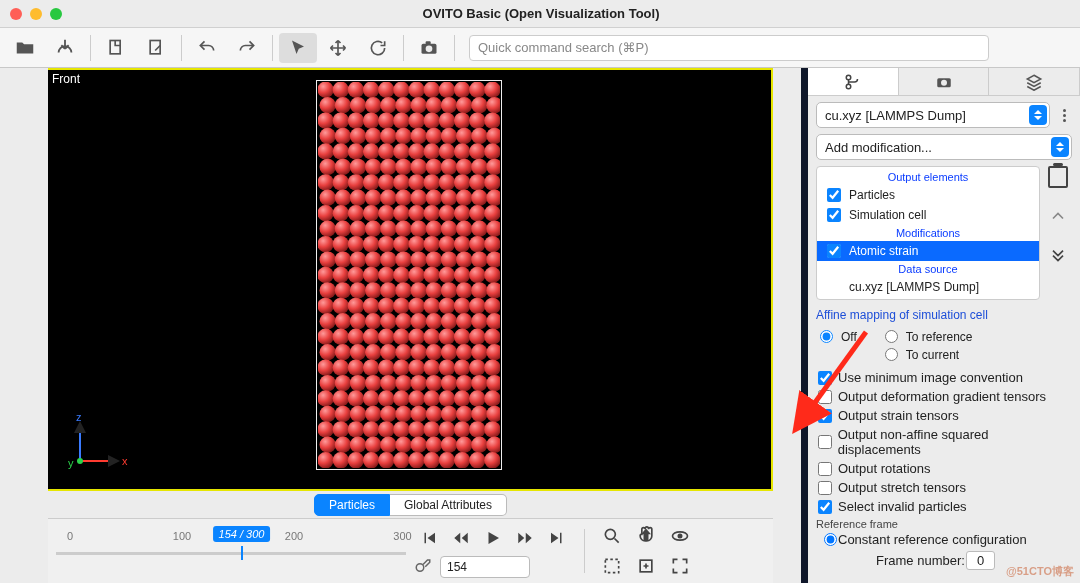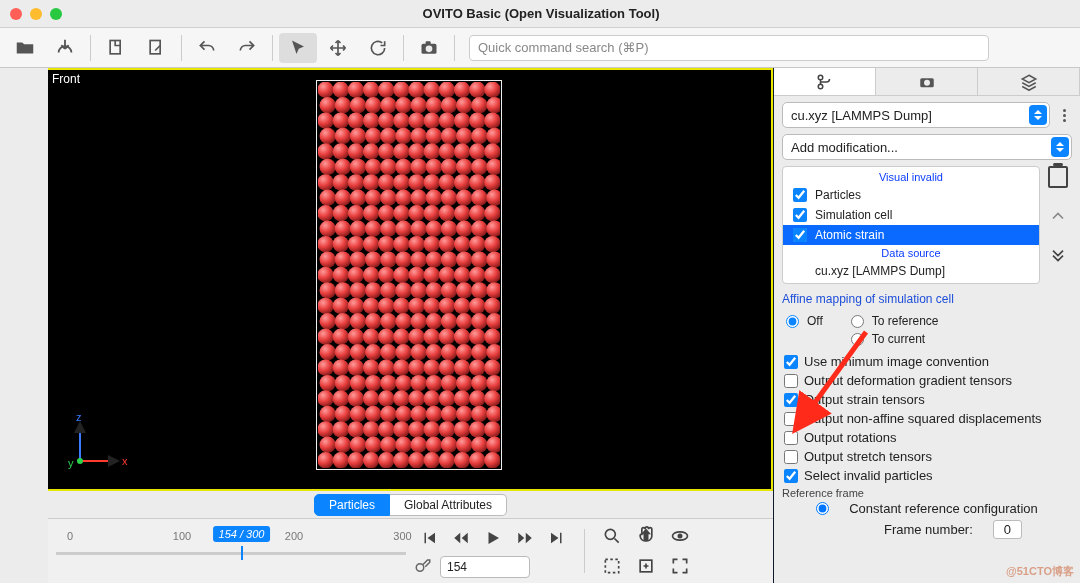--- a/index.html
+++ b/index.html
@@ -40,21 +40,21 @@
 .tl-scale { width: 350px; height: 50px; position: relative; }
 .tl-scale .ruler { position: absolute; left: 0; right: 0; top: 26px; height: 3px; background: #ccc; }
 .tl-scale .tick { position: absolute; top: 4px; font-size: 11px; color: #777; transform: translateX(-50%); }
 .tl-scale .marker { position: absolute; top: 0; background: #0a84ff; color: #fff; font-size: 11px; padding: 2px 6px; border-radius: 3px; transform: translateX(-50%); font-style: italic; }
 .tl-scale .markpos { position: absolute; top: 20px; width: 2px; height: 14px; background: #0a84ff; transform: translateX(-50%); }
 .pbtn { width: 30px; height: 28px; display: flex; align-items: center; justify-content: center; color: #444; }
 .spin-row { display: flex; align-items: center; gap: 6px; margin-top: 2px; }
 .spin { width: 90px; height: 22px; border: 1px solid #bbb; border-radius: 4px; background: #fff; display: flex; align-items: center; padding: 0 6px; font-size: 12px; }
 .key-ic { width: 20px; height: 20px; color: #666; }
 
-.sidepanel { flex: 1; background: #ececec; border-left: 1px solid #0f172a; display: flex; flex-direction: column; overflow: hidden; }
+.sidepanel { flex: 1; background: #ececec; border-left: 7px solid #0f172a; display: flex; flex-direction: column; overflow: hidden; margin-left: 28px; }
 .sp-tabs { height: 28px; display: flex; border-bottom: 1px solid #ccc; }
 .sp-tab { flex: 1; display: flex; align-items: center; justify-content: center; color: #555; border-right: 1px solid #ccc; }
 .sp-tab.active { background: #fff; }
 .sp-row { padding: 6px 8px; display: flex; align-items: center; gap: 6px; }
 .sp-select { flex: 1; height: 26px; background: #fff; border: 1px solid #bbb; border-radius: 5px; display: flex; align-items: center; padding: 0 8px; font-size: 13px; position: relative; }
 .sp-select .arrows { position: absolute; right: 2px; top: 2px; bottom: 2px; width: 18px; background: #0a84ff; border-radius: 4px; display: flex; flex-direction: column; align-items: center; justify-content: center; }
 .sp-select .arrows::before { content: ""; border: 4px solid transparent; border-bottom-color: #fff; margin-bottom: 1px; }
 .sp-select .arrows::after { content: ""; border: 4px solid transparent; border-top-color: #fff; margin-top: 1px; }
 .menu-ic { width: 16px; height: 16px; color: #555; display: flex; flex-direction: column; gap: 2px; align-items: center; justify-content: center; }
 .menu-ic span { width: 3px; height: 3px; background: #555; border-radius: 50%; }
@@ -65,26 +65,26 @@
 .pl-item { display: flex; align-items: center; gap: 8px; padding: 3px 10px; }
 .pl-item.sel { background: #0a6aff; color: #fff; }
 .pl-item input[type=checkbox] { accent-color: #0a84ff; width: 14px; height: 14px; }
 .pl-sidebtns { width: 28px; display: flex; flex-direction: column; align-items: center; gap: 18px; color: #666; }
 .trash { width: 20px; height: 22px; border: 2px solid #444; border-radius: 2px; position: relative; }
 .trash::before { content: ""; position: absolute; top: -5px; left: 3px; right: 3px; height: 3px; background: #444; border-radius: 2px; }
 
 .props { margin: 0 8px; background: #ececec; font-size: 12px; }
 .props .pttl { font-size: 12px; color: #1d4ed8; padding: 2px 0; }
 .props .opt-row { display: flex; gap: 28px; padding: 4px 4px; }
-.radio-col label { display: flex; align-items: flex-end; gap: 8px; padding: 2px 0; }
+.radio-col label { display: flex; align-items: flex-start; gap: 8px; padding: 2px 0; }
 .radio-col input { accent-color: #0a84ff; }
 .chk-list label { display: flex; align-items: center; gap: 6px; padding: 2px 2px; font-size: 13px; }
 .chk-list input { accent-color: #0a84ff; width: 14px; height: 14px; }
 .ref-frame { margin-top: 2px; font-size: 11px; color: #444; }
-.rf-row { display: flex; align-items: center; gap: 20px; padding: 2px 8px; font-size: 13px; justify-content: center; }
+.rf-row { display: flex; align-items: center; gap: 1px; padding: 2px 8px; font-size: 13px; }
 
 .arrow-annot { position: absolute; left: 788px; top: 326px; width: 90px; height: 110px; pointer-events: none; z-index: 50; }
 .watermark { position: absolute; right: 6px; bottom: 4px; font-size: 11px; color: #c2410c; opacity: .45; z-index: 60; font-weight: bold; }
 
 svg { display: block; }
 </style>
 </head>
 <body>
 
 <div class="titlebar">
@@ -630,29 +630,30 @@
     </div>
     <div class="sp-row" style="padding-top:0">
       <div class="sp-select">
         <span>Add modification...</span>
         <div class="arrows"></div>
       </div>
     </div>
 
     <div class="pipeline-wrap">
       <div class="pipeline">
-        <div class="pl-sec">Visual invalid</div>
+        <div class="pl-sec">Output elements</div>
         <label class="pl-item">
             <input type="checkbox" checked="" style="">
             <span>Particles</span>
           </label>
         <label class="pl-item">
             <input type="checkbox" checked="" style="">
             <span>Simulation cell</span>
           </label>
+        <div class="pl-sec">Modifications</div>
         <label class="pl-item sel">
             <input type="checkbox" checked="" style="">
             <span>Atomic strain</span>
           </label>
         <div class="pl-sec">Data source</div>
         <div class="pl-item">
             <span style="width:14px"></span>
             <span>cu.xyz [LAMMPS Dump]</span>
           </div>
       </div>

